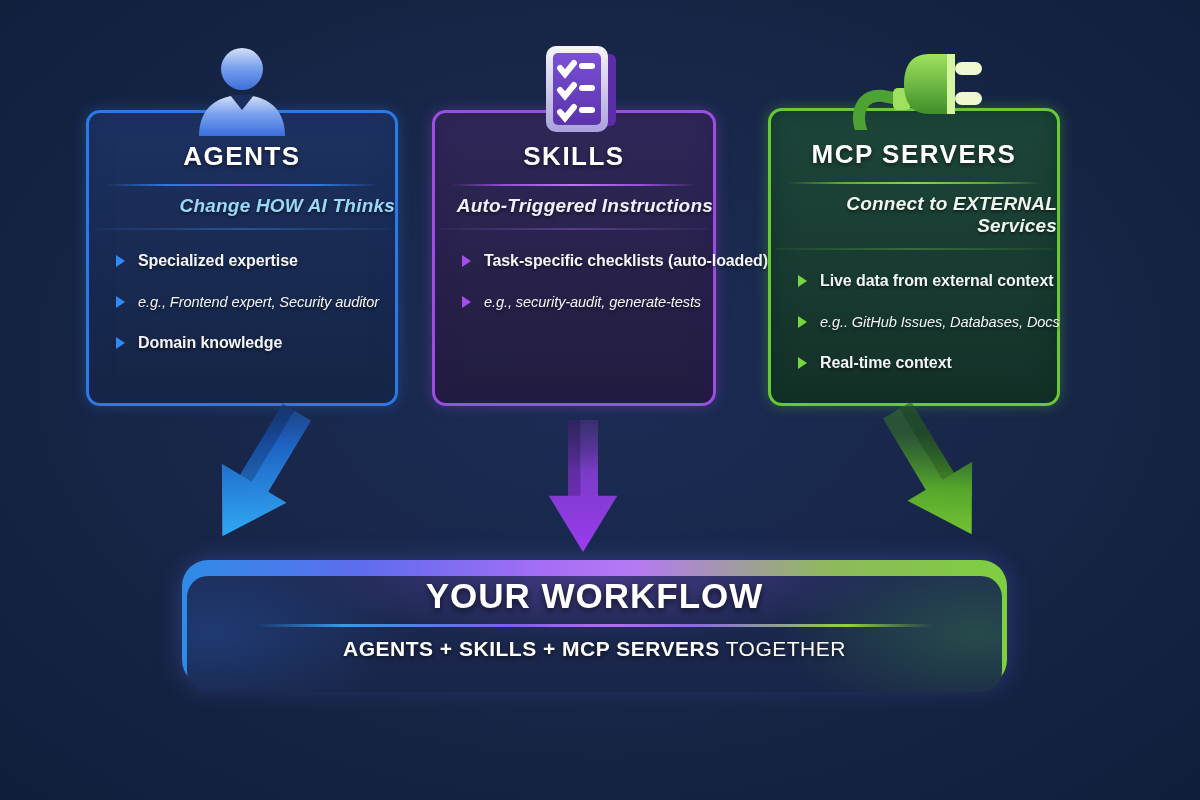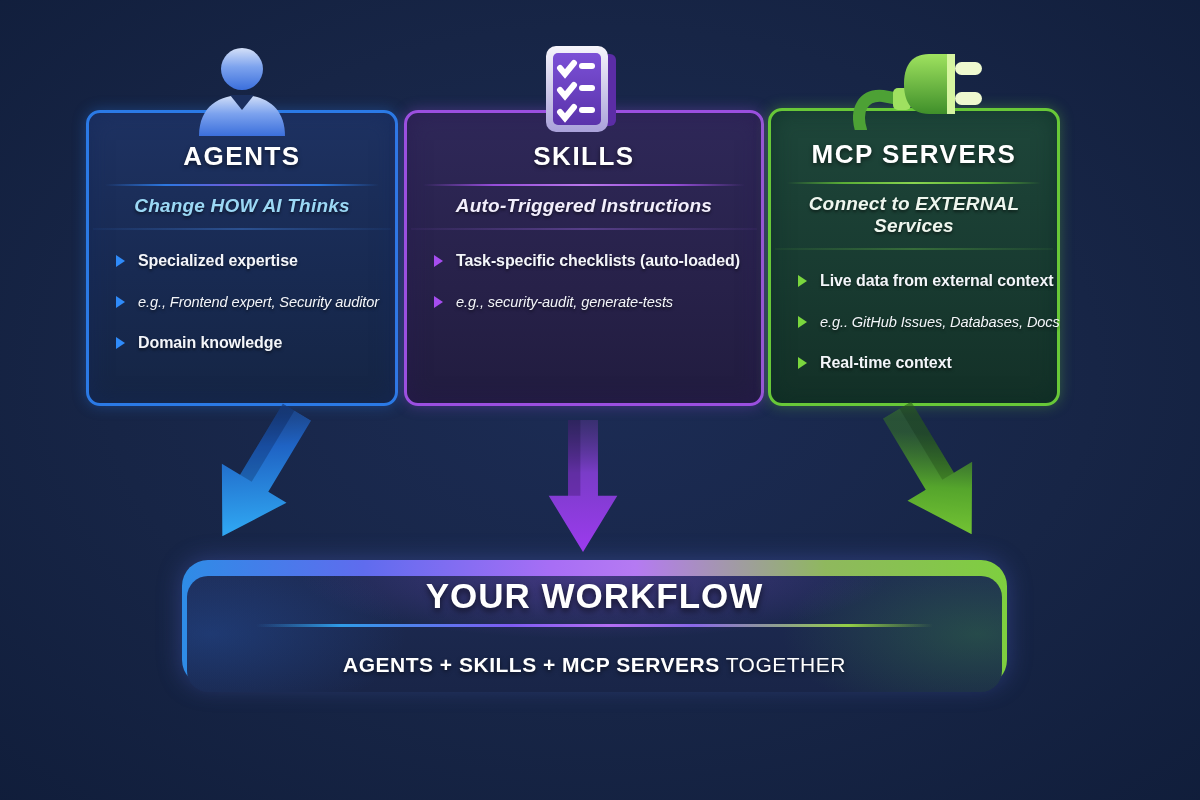--- a/index.html
+++ b/index.html
@@ -6,33 +6,33 @@
   .stage{
     position:relative;width:1200px;height:800px;overflow:hidden;
     font-family:"Liberation Sans",sans-serif;
     background:radial-gradient(900px 620px at 50% 46%, #1c2c55 0%, #172546 55%, #101d3a 100%);
   }
   
   .card{position:absolute;top:110px;height:296px;border-radius:14px;box-sizing:border-box;}
   .card--agents{left:86px;width:312px;border:3px solid #2b7ae6;
     background:linear-gradient(180deg,#1e3262 0%,#182a52 55%,#152544 100%);
     box-shadow:0 0 14px rgba(43,122,230,.35), inset 0 0 22px rgba(20,40,90,.6);}
-  .card--skills{left:404px;width:360px;border:3px solid #9b4fe0;
+  .card--skills{left:432px;width:284px;border:3px solid #9b4fe0;
     background:linear-gradient(180deg,#2f2859 0%,#272149 60%,#211c3f 100%);
     box-shadow:0 0 14px rgba(155,79,224,.35), inset 0 0 22px rgba(40,25,80,.6);}
   .card--mcp{left:768px;top:108px;width:292px;height:298px;border:3px solid #68c838;
     background:linear-gradient(180deg,#1e463a 0%,#183a30 60%,#133027 100%);
     box-shadow:0 0 14px rgba(104,200,56,.35), inset 0 0 22px rgba(10,45,35,.6);}
   .card-title{margin-top:28px;text-align:center;color:#fff;font-size:26px;font-weight:800;
     letter-spacing:1.5px;text-shadow:0 2px 4px rgba(0,0,0,.55);}
   .div1{height:2px;margin:12px 16px 0;border-radius:1px;opacity:.95;}
   .card--agents .div1{background:linear-gradient(90deg,transparent,#2d7be8 22%,#7a5ce0 50%,#2d7be8 78%,transparent);}
   .card--skills .div1{background:linear-gradient(90deg,transparent,#9b4fe0 22%,#c07cf2 50%,#9b4fe0 78%,transparent);}
   .card--mcp   .div1{background:linear-gradient(90deg,transparent,#5cb336 22%,#8fdc52 50%,#5cb336 78%,transparent);}
-  .card-sub{margin-top:9px;text-align:center;font-size:19px;font-weight:700;font-style:italic;
+  .card-sub{margin-top:9px;text-align:right;font-size:19px;font-weight:700;font-style:italic;
     letter-spacing:.2px;text-shadow:0 2px 3px rgba(0,0,0,.5);}
   .card--agents .card-sub{color:#9bd8f5;}
   .card--skills .card-sub{color:#f2eefc;}
   .card--mcp   .card-sub{color:#eef6ee;}
   .div2{height:2px;margin:11px 4px 0;opacity:.55;}
   .card--agents .div2{background:linear-gradient(90deg,rgba(45,123,232,.1),#3a6fc0 50%,rgba(45,123,232,.1));}
   .card--skills .div2{background:linear-gradient(90deg,rgba(155,79,224,.1),#7c55b8 50%,rgba(155,79,224,.1));}
   .card--mcp   .div2{background:linear-gradient(90deg,rgba(104,200,56,.1),#4e9440 50%,rgba(104,200,56,.1));}
   .bullets{list-style:none;margin:22px 0 0;padding:0 8px 0 27px;}
   .bullet{display:flex;align-items:center;gap:13px;margin-bottom:24px;color:#f3f5f9;
@@ -61,21 +61,21 @@
   .wf-inner{width:100%;height:100%;border-radius:21px;box-sizing:border-box;
     background:
       radial-gradient(420px 90px at 50% 0%, rgba(130,80,210,.38), transparent 70%),
       radial-gradient(260px 120px at 97% 50%, rgba(60,140,70,.35), transparent 75%),
       radial-gradient(260px 120px at 3% 50%, rgba(40,100,200,.30), transparent 75%),
       linear-gradient(180deg,#1d2a52 0%,#192548 100%);}
   .wf-title{margin-top:11px;text-align:center;color:#fff;font-size:35px;font-weight:800;
     letter-spacing:1px;text-shadow:0 3px 6px rgba(0,0,0,.6);}
   .wf-div{height:3px;margin:8px 55px 0;border-radius:2px;
     background:linear-gradient(90deg,transparent 2%,#2f9ce8 14%,#7e5cf2 38%,#b36ef2 52%,#8a68e8 64%,#93cf45 86%,transparent 98%);}
-  .wf-sub{margin-top:26px;text-align:center;color:#fff;font-size:21px;letter-spacing:.5px;
+  .wf-sub{margin-top:10px;text-align:center;color:#fff;font-size:21px;letter-spacing:.5px;
     text-shadow:0 2px 4px rgba(0,0,0,.55);}
   .wf-sub .strong{font-weight:800;}
   .wf-sub .rest{font-weight:400;}
 </style>
 </head>
 <body>
 
 <div class="stage">
 
   <svg class="icon icon--person" viewBox="0 0 100 92">

